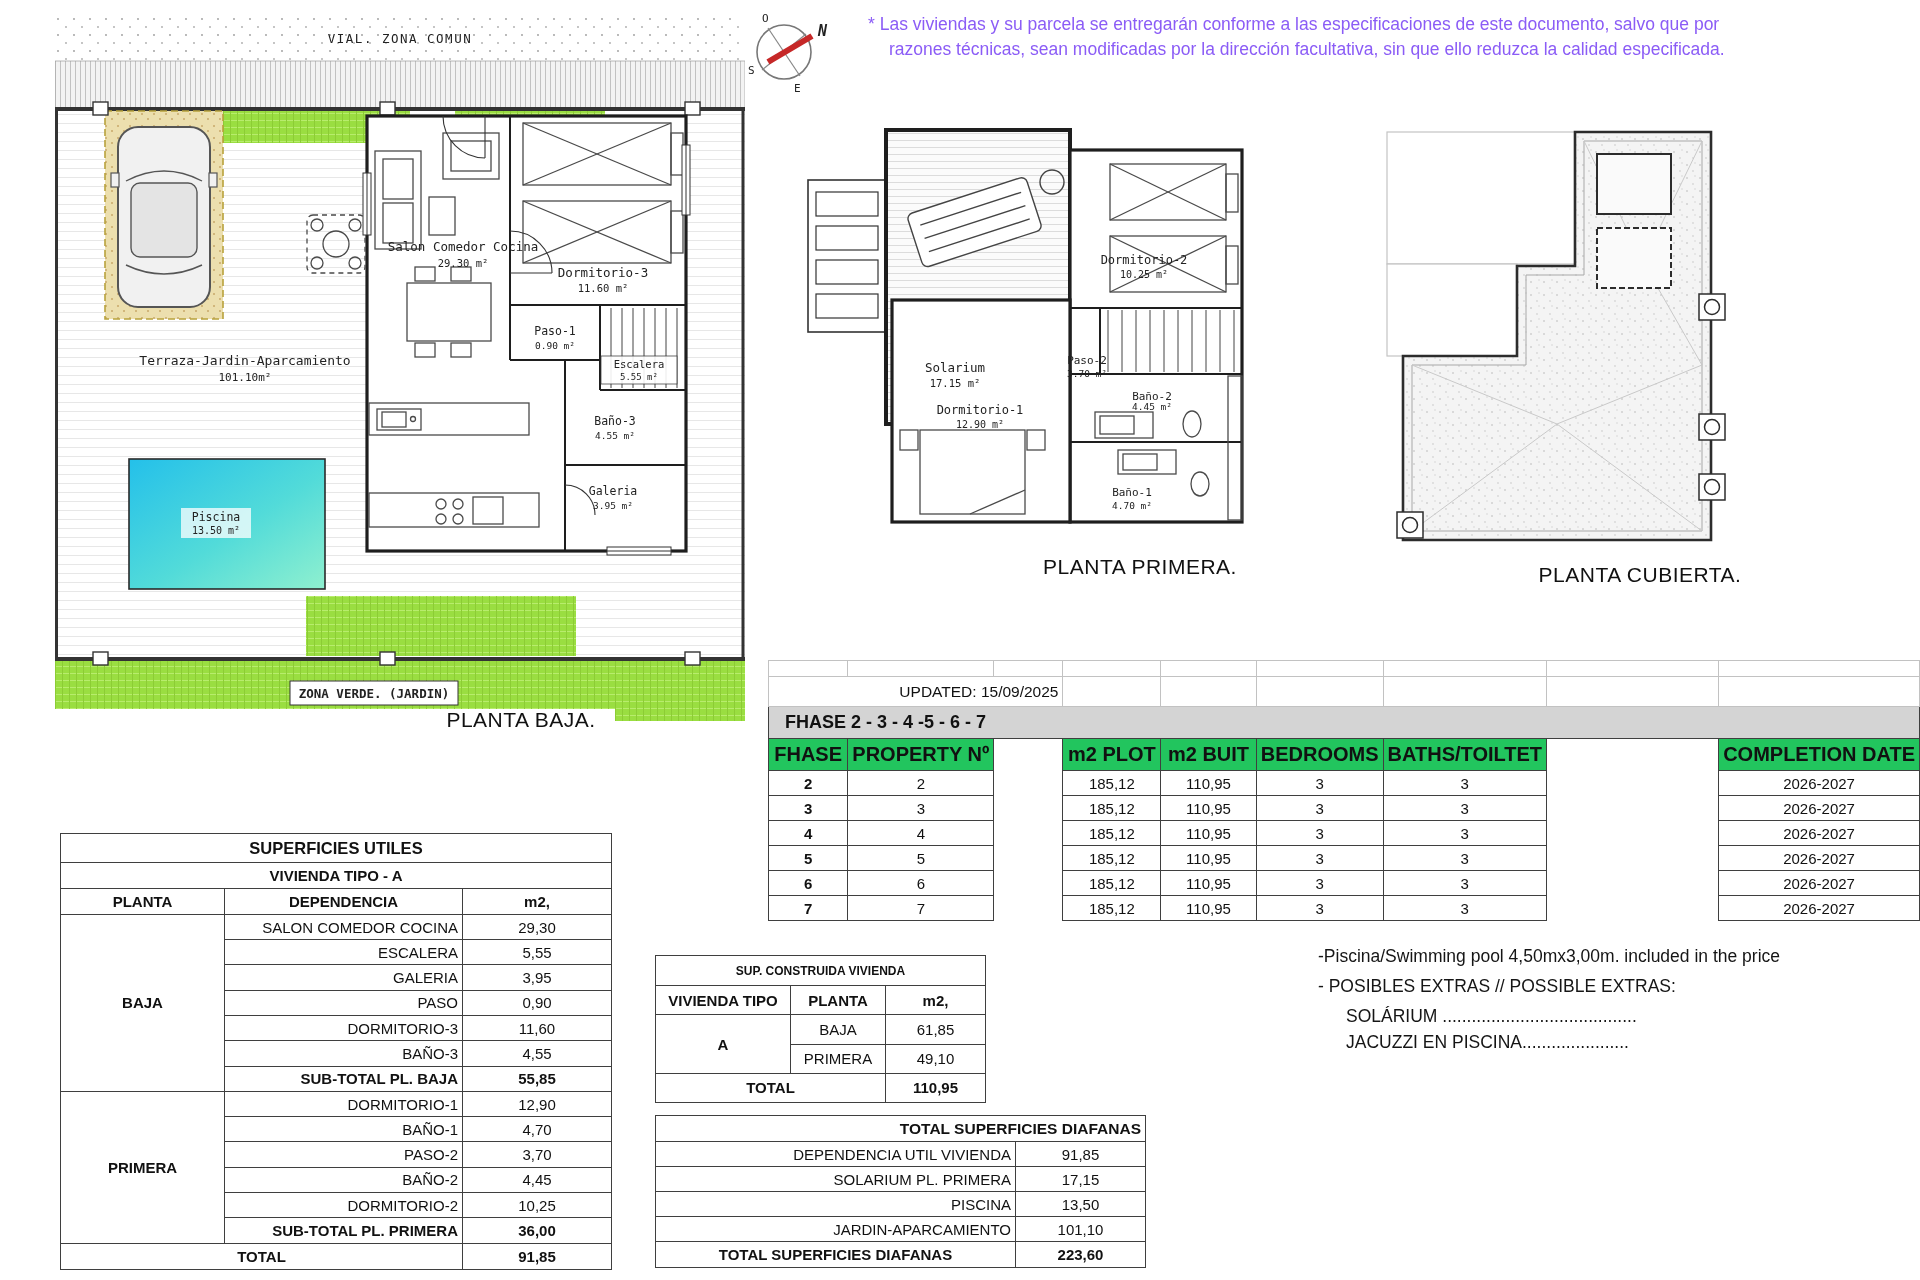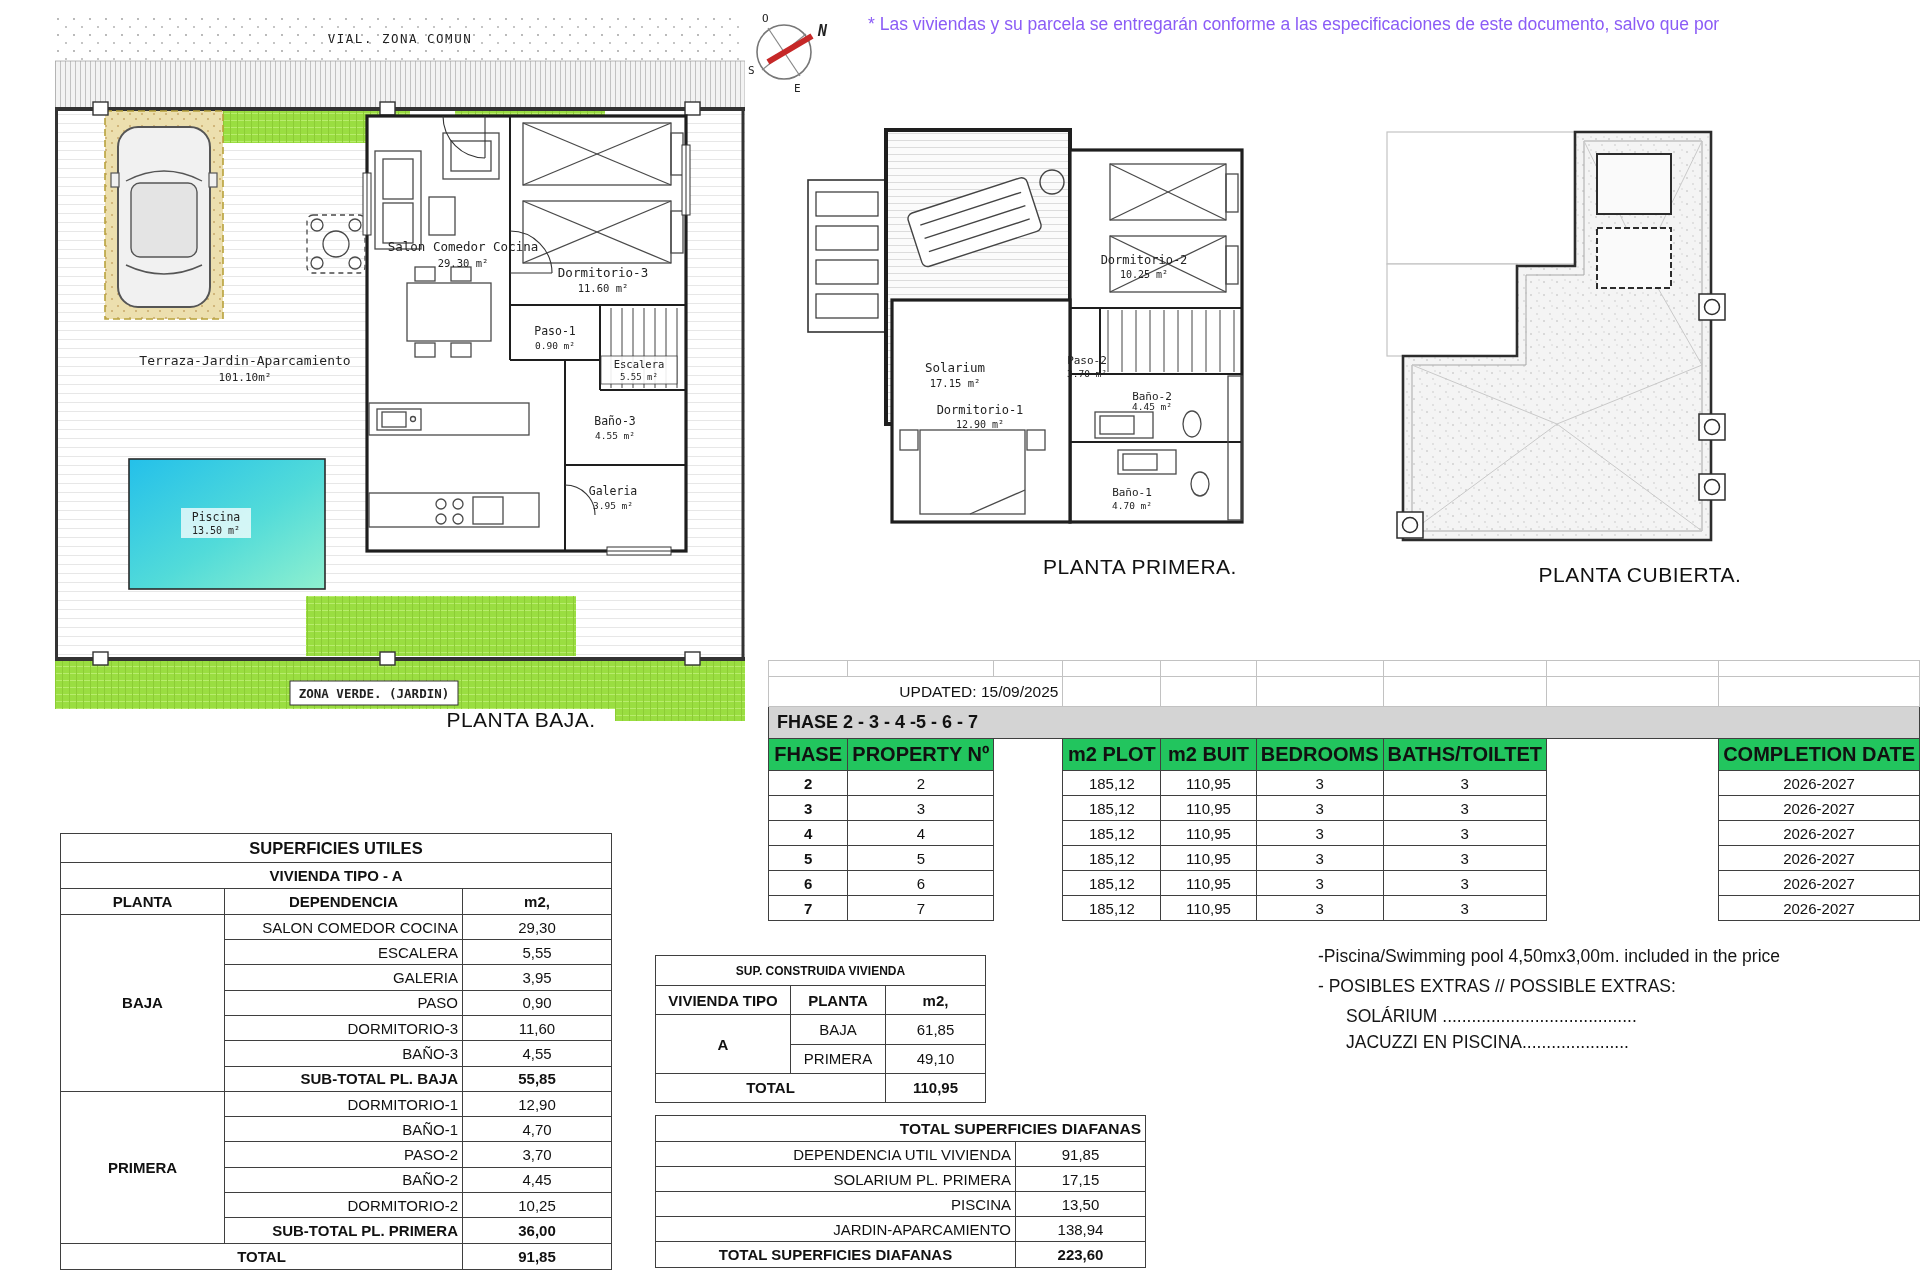--- a/index.html
+++ b/index.html
@@ -15,21 +15,21 @@
   table.doc{border-collapse:collapse;table-layout:fixed;}
   table.doc td{border:1.6px solid #3f3f3f;font-size:15px;text-align:center;
                padding:0 4px;overflow:hidden;white-space:nowrap;color:#111;}
   table.doc td.left{text-align:right;padding-left:7px;}
   table.doc td.b{font-weight:bold;}
   table.doc td.lt{border:1px solid #c2c2c2;}
   table.doc td.nob{border-top:none;border-bottom:none;}
   
   #phase-table{left:768px;top:660px;}
   #phase-table td{font-size:15px;}
-  #phase-table .band{font-size:18px;text-align:left;padding-left:8px;background:#d4d4d4;}
+  #phase-table .band{font-size:18px;text-align:left;padding-left:16px;background:#d4d4d4;}
   #phase-table .hdr{font-size:20px;background:#22c55e;margin-left:44px;}
   
   #extras{left:1318px;top:946px;width:520px;font-size:17.5px;color:#151515;}
   #extras .ln{margin-bottom:9px;}
   #extras .ind{padding-left:28px;margin-bottom:5px;}
 </style>
 </head>
 <body>
 
 <div id="page">
@@ -226,20 +226,21 @@
     <line x1="30" y1="26" x2="62" y2="74" stroke="#888" stroke-width="1.2"></line>
     <line x1="30" y1="60" x2="74" y2="34" stroke="#c62828" stroke-width="6"></line>
     <text x="80" y="34" font-size="15" font-weight="bold" font-style="italic" fill="#c62828">N</text>
     <text x="24" y="20" font-size="11">O</text>
     <text x="10" y="72" font-size="11">S</text>
     <text x="56" y="90" font-size="11">E</text>
   </svg>
 
   <div class="abs" id="disclaimer">
     <span>* Las viviendas y su parcela se entregarán conforme a las especificaciones de este documento, salvo que por</span>
+    <span class="l2">razones técnicas, sean modificadas por la dirección facultativa, sin que ello reduzca la calidad especificada.</span>
   </div>
 
   <svg class="abs" style="left:800px;top:112px;" width="450" height="475" viewBox="0 0 450 475">
 
     <g fill="#ffffff" stroke="#333">
       <rect x="8" y="68" width="78" height="152" stroke-width="1.6"></rect>
       <rect x="16" y="80" width="62" height="24" stroke-width="1.2"></rect>
       <rect x="16" y="114" width="62" height="24" stroke-width="1.2"></rect>
       <rect x="16" y="148" width="62" height="24" stroke-width="1.2"></rect>
       <rect x="16" y="182" width="62" height="24" stroke-width="1.2"></rect>
@@ -575,21 +576,21 @@
     <tr style="height:25px">
       <td class="left">SOLARIUM PL. PRIMERA</td>
       <td>17,15</td>
     </tr>
     <tr style="height:25px">
       <td class="left">PISCINA</td>
       <td>13,50</td>
     </tr>
     <tr style="height:25px">
       <td class="left">JARDIN-APARCAMIENTO</td>
-      <td>138,94</td>
+      <td>101,10</td>
     </tr>
     <tr style="height:26px">
       <td class="b">TOTAL SUPERFICIES DIAFANAS</td>
       <td class="b">223,60</td>
     </tr>
   </tbody>
     </table>
 
   <div class="abs" id="extras">
     <div class="ln">-Piscina/Swimming pool 4,50mx3,00m. included in the price</div>

